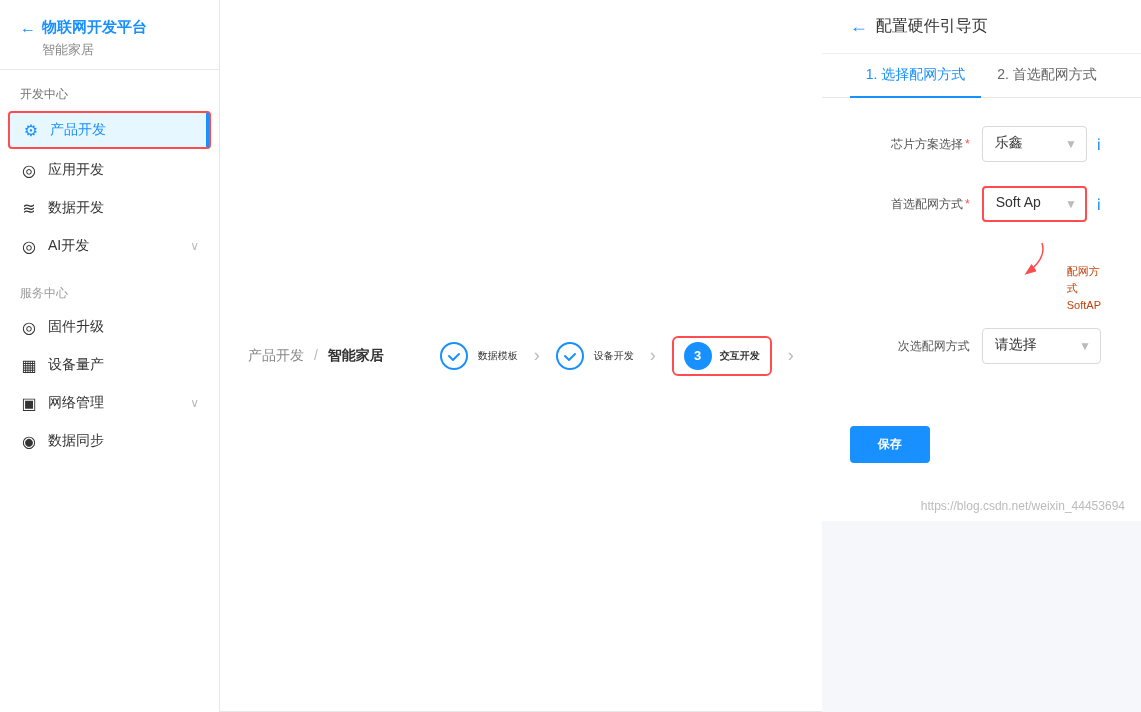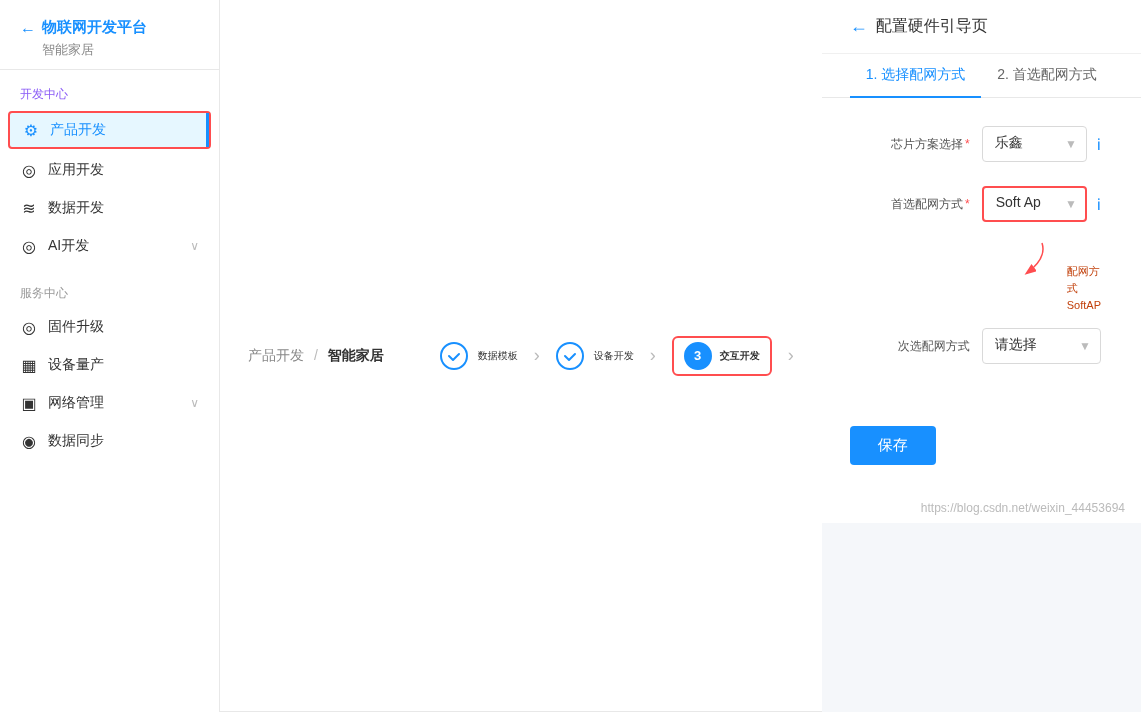--- a/index.html
+++ b/index.html
@@ -4,21 +4,21 @@
   <style>
     * { box-sizing: border-box; margin: 0; padding: 0; }
     body { font-family: -apple-system, BlinkMacSystemFont, "Segoe UI", "PingFang SC", "Hiragino Sans GB", "Microsoft YaHei", sans-serif; font-size: 14px; color: #333; background: #f0f2f5; display: flex; height: 712px; overflow: hidden; }
 
     
     .sidebar { width: 220px; background: #fff; height: 100%; border-right: 1px solid #e8e8e8; display: flex; flex-direction: column; flex-shrink: 0; }
     .sidebar-header { padding: 18px 20px 10px; border-bottom: 1px solid #e8e8e8; }
     .sidebar-back { display: flex; align-items: center; gap: 6px; color: #1890ff; font-size: 15px; font-weight: 600; cursor: pointer; margin-bottom: 4px; }
     .sidebar-back .arrow { font-size: 16px; }
     .sidebar-subtitle { color: #888; font-size: 13px; padding-left: 22px; }
-    .sidebar-section-label { padding: 16px 20px 6px; color: #8b5cf6; font-size: 12px; }
+    .sidebar-section-label { padding: 16px 20px 6px; color: #737373; font-size: 12px; }
     .sidebar-item { display: flex; align-items: center; gap: 10px; padding: 10px 20px; cursor: pointer; color: #333; font-size: 14px; border-radius: 0; position: relative; }
     .sidebar-item.active { color: #1890ff; background: #e6f7ff; }
     .sidebar-item.active::after { content: ''; position: absolute; right: 0; top: 0; bottom: 0; width: 3px; background: #1890ff; }
     .sidebar-item-bordered { border: 2px solid #ff4d4f; border-radius: 4px; margin: 2px 8px; padding: 8px 12px; }
     .sidebar-item .icon { width: 18px; height: 18px; display: flex; align-items: center; justify-content: center; font-size: 16px; }
     .sidebar-item .chevron { margin-left: auto; color: #bbb; font-size: 12px; }
     .sidebar-section-label2 { padding: 16px 20px 6px; color: #999; font-size: 12px; margin-top: 4px; }
 
     
     .main { flex: 1; display: flex; overflow: hidden; }
@@ -62,21 +62,21 @@
     .form-label .required { color: #ff4d4f; margin-left: 2px; }
     .form-control { flex: 1; max-width: 300px; }
     .select-wrapper { position: relative; }
     .select-box { width: 100%; height: 36px; border: 1px solid #d9d9d9; border-radius: 4px; padding: 0 30px 5px 12px; font-size: 14px; color: #333; background: #fff; appearance: none; cursor: pointer; }
     .select-box.highlighted { border: 2px solid #ff4d4f; }
     .select-arrow { position: absolute; right: 10px; top: 50%; transform: translateY(-50%); color: #bbb; pointer-events: none; font-size: 12px; }
     .info-icon { margin-left: 10px; color: #1890ff; cursor: pointer; font-size: 16px; display: flex; align-items: center; }
 
     
     .save-area { padding: 10px 28px 28px; background: #fff; }
-    .save-btn { background: #1890ff; color: #fff; border: none; border-radius: 4px; padding: 10px 28px; font-size: 15px; cursor: pointer; font-weight: 400; }
+    .save-btn { background: #1890ff; color: #fff; border: none; border-radius: 4px; padding: 10px 28px; font-size: 12px; cursor: pointer; font-weight: 700; }
 
     
     .watermark { text-align: right; padding: 8px 16px; color: #bbb; font-size: 12px; background: #fff; }
 
     
     .step-active-box { border: 2px solid #ff4d4f; border-radius: 6px; padding: 4px 10px; display: flex; align-items: center; gap: 8px; }
   </style>
 </head>
 <body>
 

